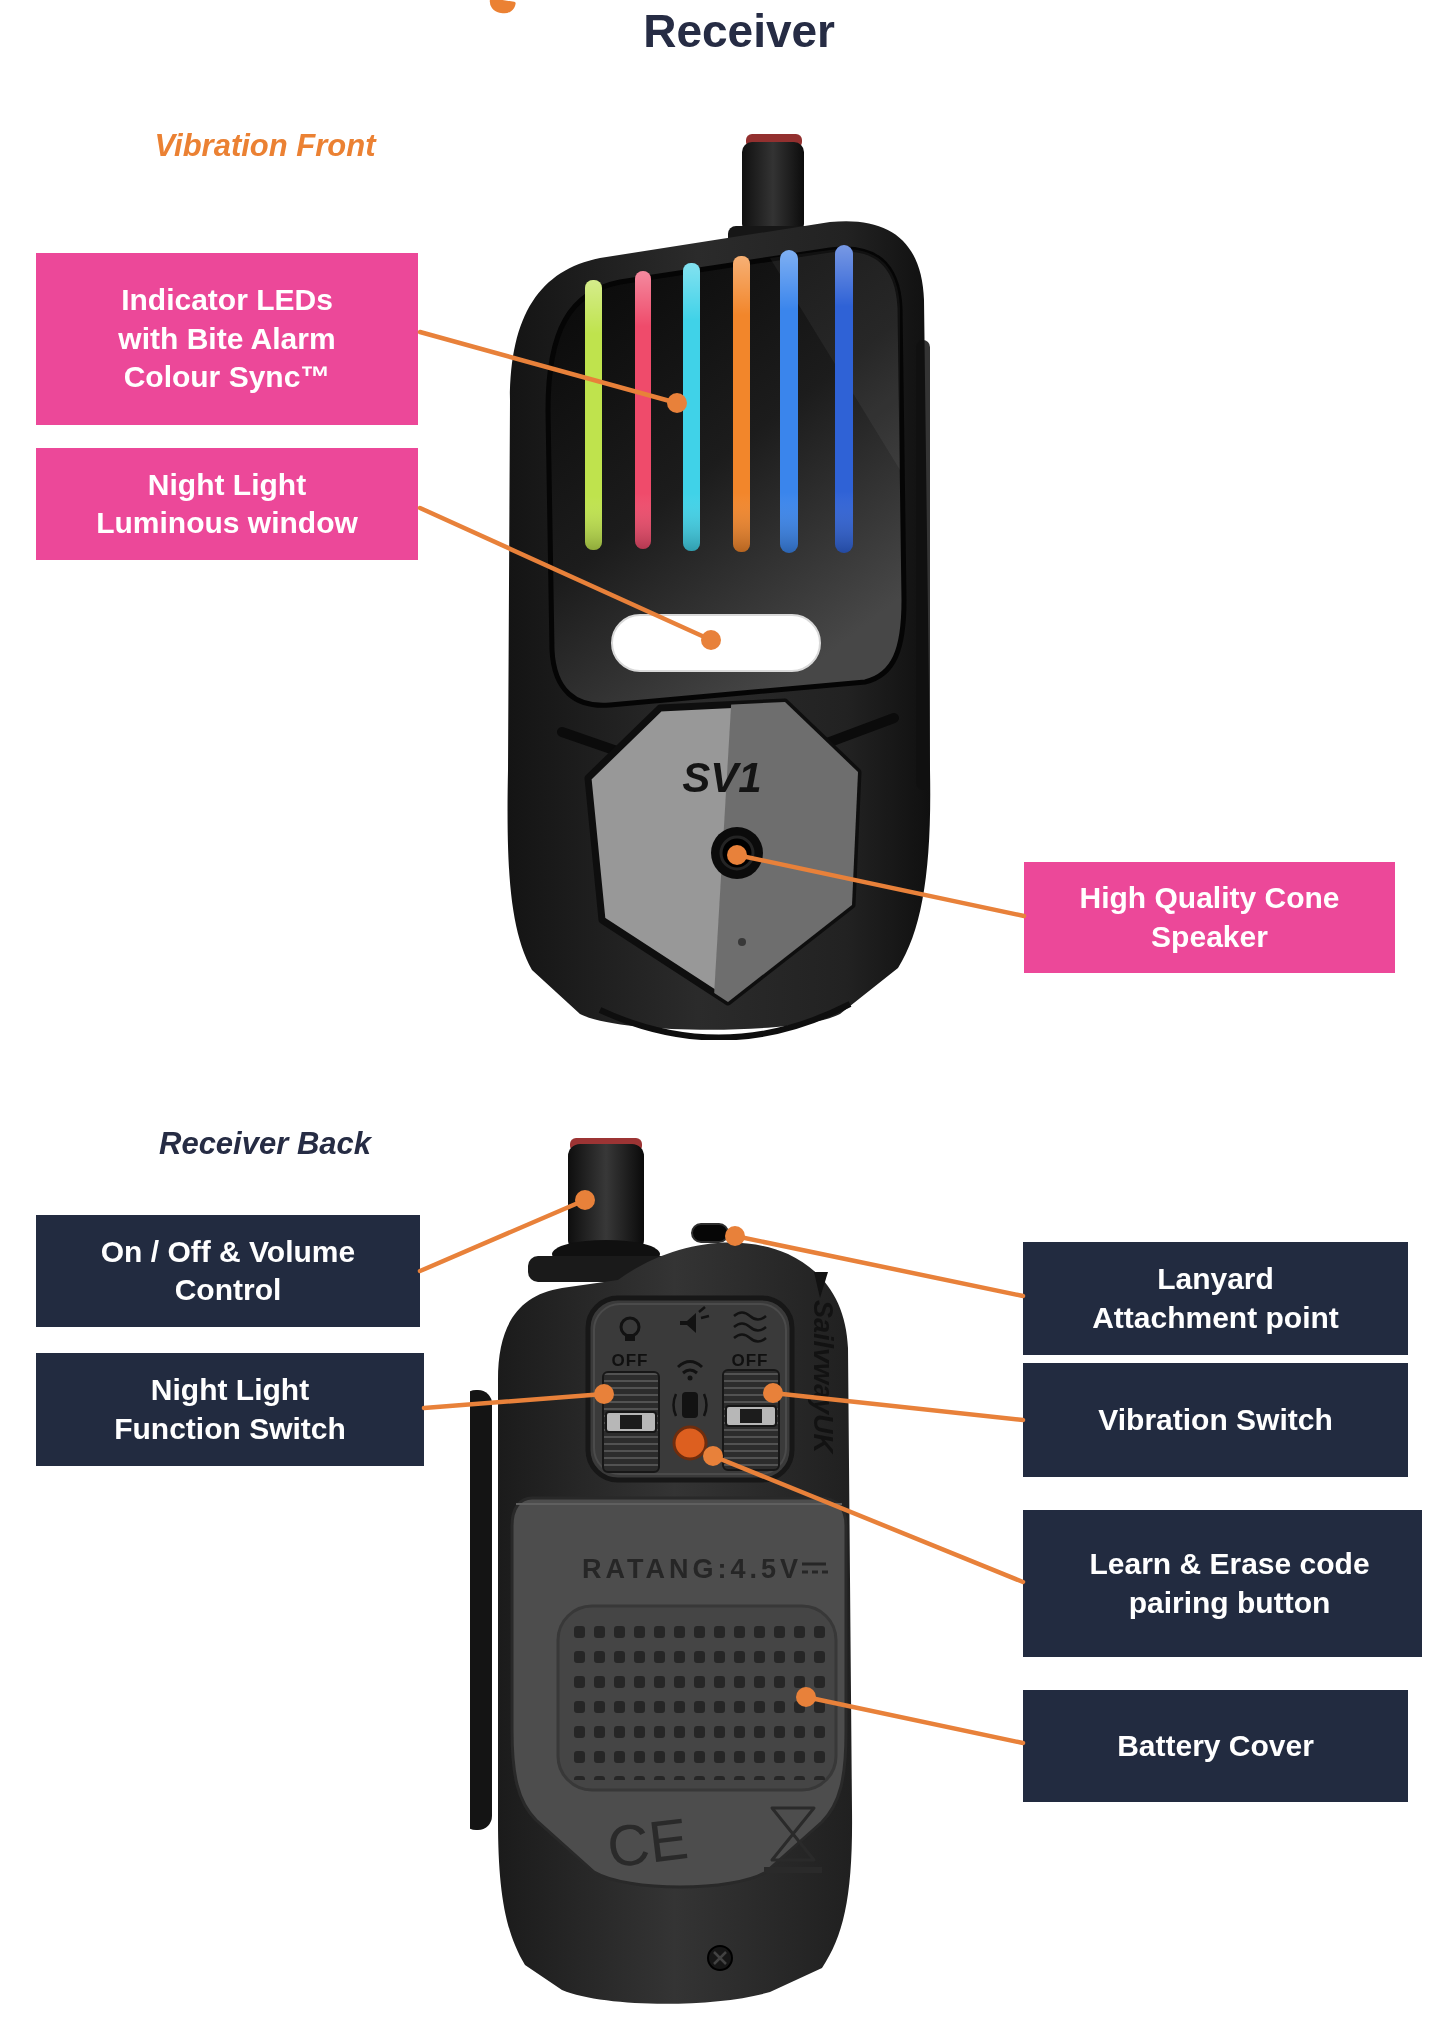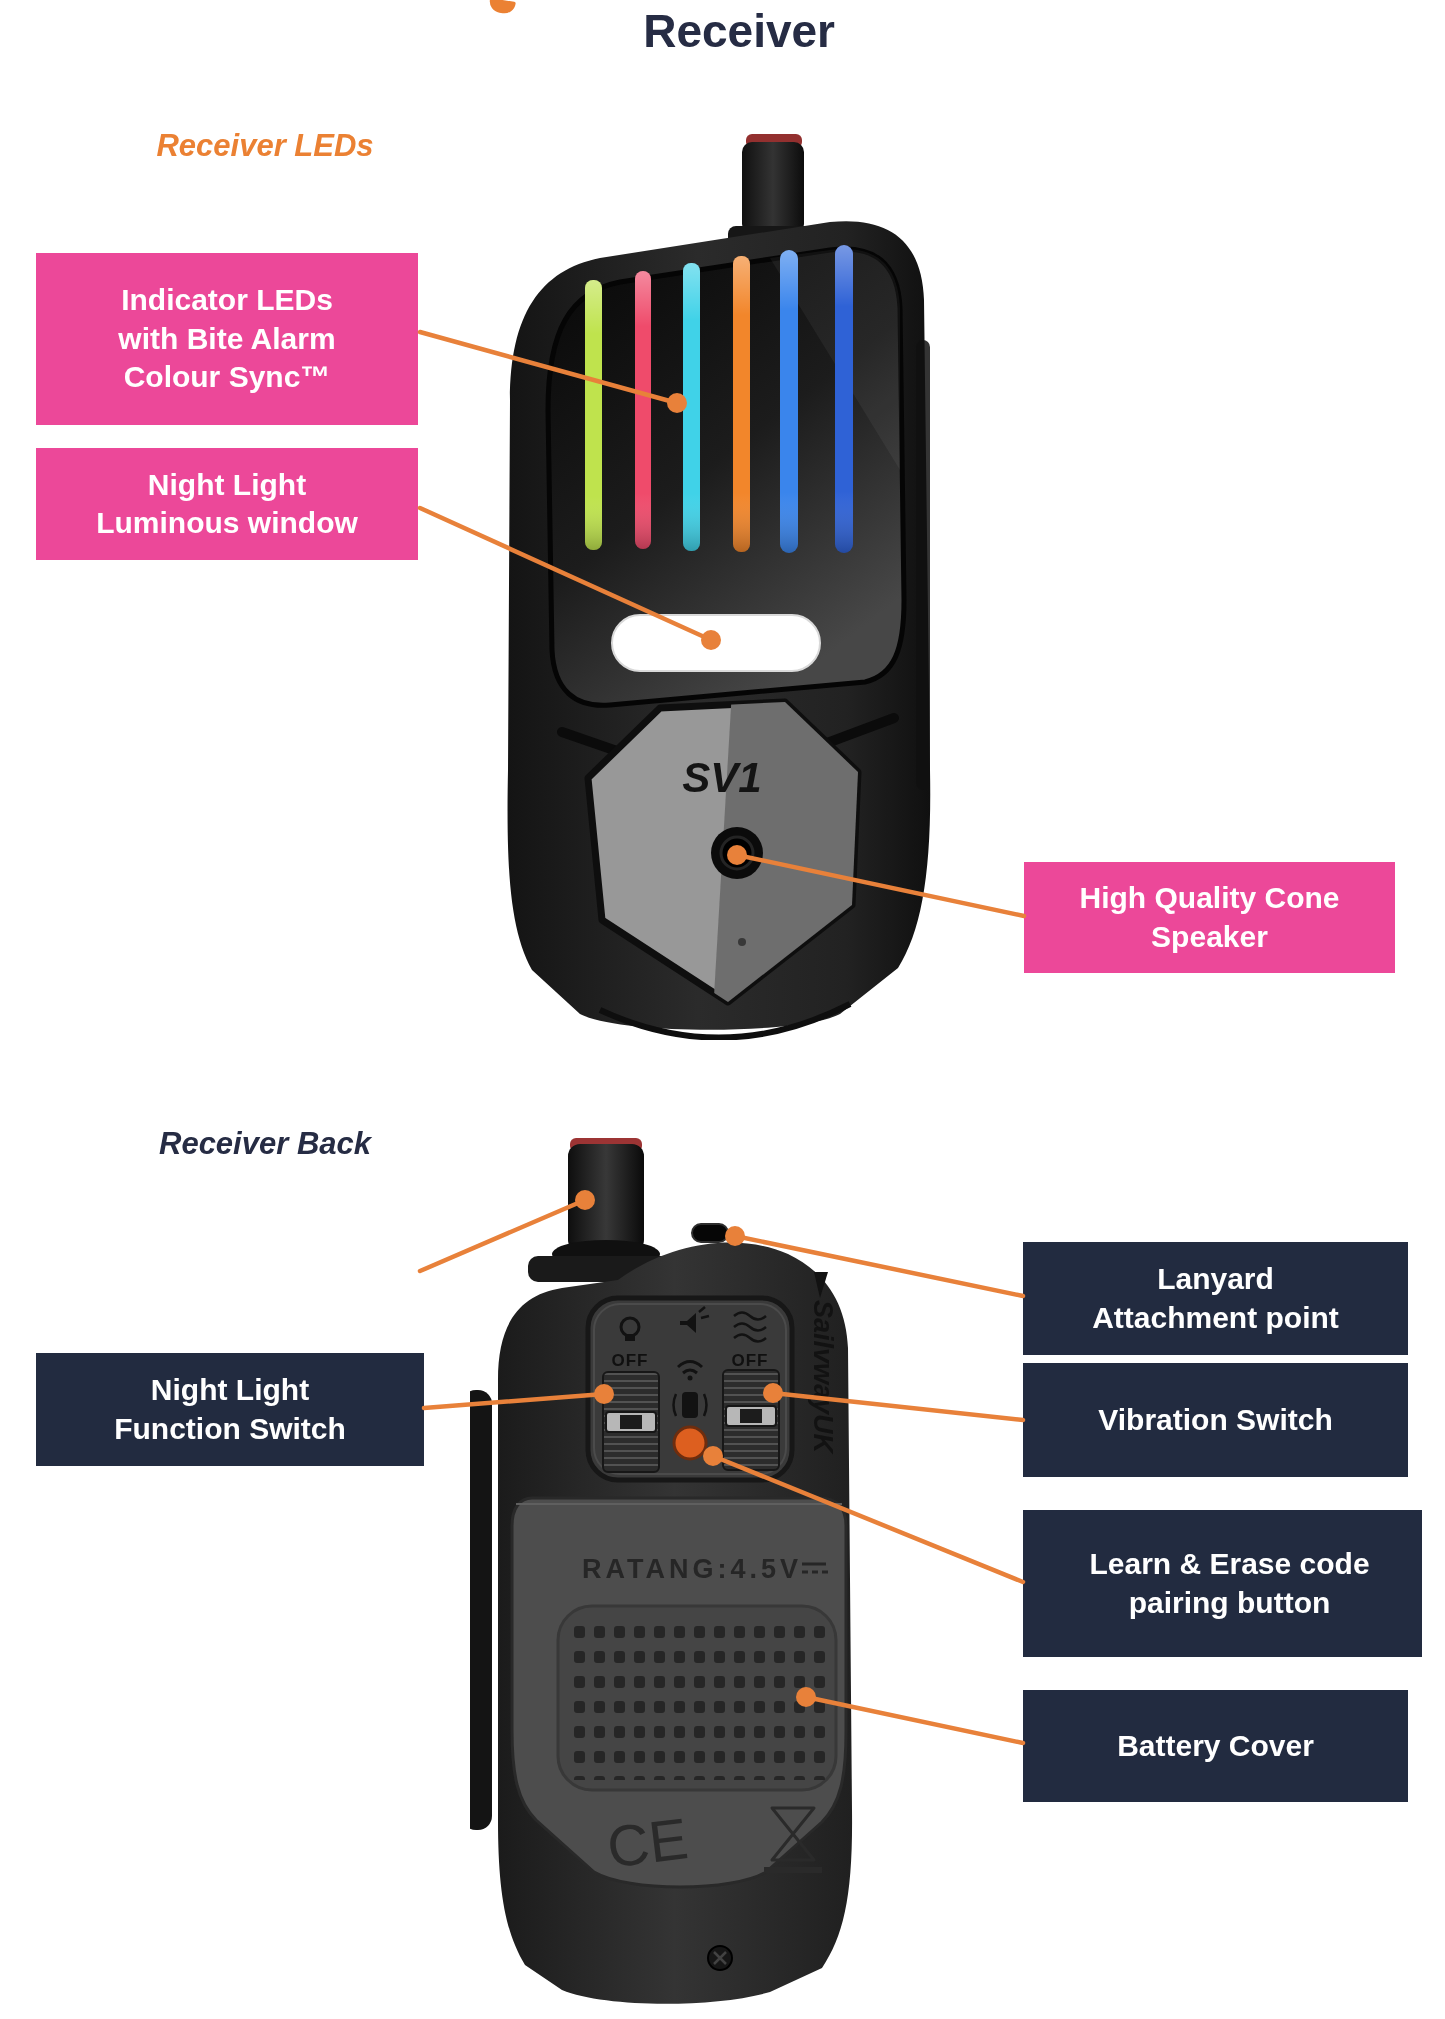--- a/index.html
+++ b/index.html
@@ -33,21 +33,21 @@
   .overlay{pointer-events:none;}
 </style>
 </head>
 <body>
 
 <div id="page">
 
   <div class="abs cut-glyph"></div>
   <div class="abs page-title">Receiver</div>
 
-  <div class="abs section-label sl-front">Receiver LEDs</div>
+  <div class="abs section-label sl-front">Vibration Front</div>
 
   <svg class="abs" style="left:470px;top:130px;" width="480" height="910" viewBox="0 0 480 910">
     <defs>
       <linearGradient id="gBody" x1="0" y1="0" x2="1" y2="0">
         <stop offset="0" stop-color="#141414"></stop>
           <stop offset="0.45" stop-color="#2b2b2b"></stop>
         <stop offset="0.8" stop-color="#222222"></stop>
           <stop offset="1" stop-color="#101010"></stop>
       </linearGradient>
       <linearGradient id="gFace" x1="0" y1="0" x2="0.6" y2="1">
@@ -222,20 +222,22 @@
         <path d="M294 750 L352 750" stroke-width="6"></path>
       </g>
     </g>
 
     <g>
       <circle cx="250" cy="838" r="12" fill="#161616" stroke="#000000" stroke-width="2"></circle>
       <path d="M244 832 L256 844 M256 832 L244 844" stroke="#424242" stroke-width="2.5"></path>
     </g>
   </svg>
 
+  <div class="abs callout cn box-d">On / Off &amp; Volume
+Control</div>
   <div class="abs callout cn box-e">Night Light
 Function Switch</div>
   <div class="abs callout cn box-f">Lanyard
 Attachment point</div>
   <div class="abs callout cn box-g">Vibration Switch</div>
   <div class="abs callout cn box-h">Learn &amp; Erase code
 pairing button</div>
   <div class="abs callout cn box-i">Battery Cover</div>
 
   <svg class="abs overlay" style="left:0;top:0;" width="1445" height="2019" viewBox="0 0 1445 2019">

